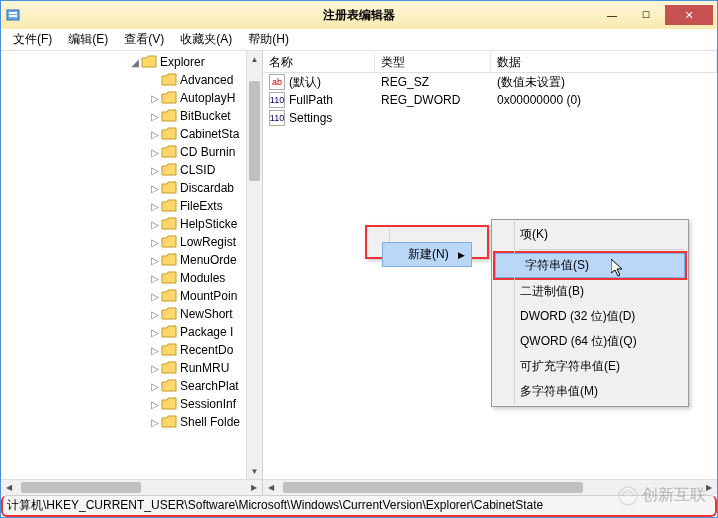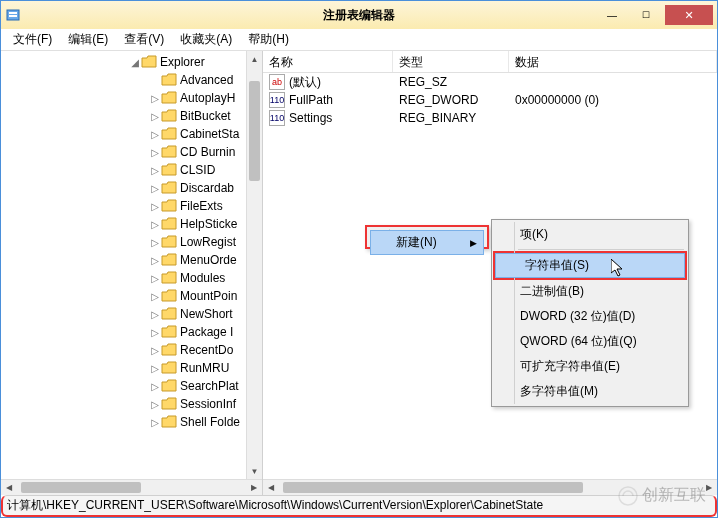--- a/index.html
+++ b/index.html
@@ -26,21 +26,21 @@
   .vscroll .thumb { position: absolute; left: 2px; right: 2px; top: 30px; height: 100px; background: #c0c0c0; border-radius: 2px; }
   .vscroll .arrow-up { position: absolute; top: 0; left: 0; right: 0; height: 16px; display: flex; align-items: center; justify-content: center; font-size: 8px; color: #555; }
   .vscroll .arrow-down { position: absolute; bottom: 0; left: 0; right: 0; height: 16px; display: flex; align-items: center; justify-content: center; font-size: 8px; color: #555; }
   .hscroll { height: 16px; background: #f0f0f0; border-top: 1px solid #ddd; display:flex; align-items:center; }
   .hscroll .arrow-left, .hscroll .arrow-right { width:16px; text-align:center; font-size:8px; color:#555; }
   .hscroll .track { flex:1; position:relative; height:100%; }
   .hscroll .thumb-h { position:absolute; top:2px; bottom:2px; left:4px; width:120px; background:#c0c0c0; border-radius:2px; }
   .list-pane { flex: 1; background: #fff; overflow: hidden; position: relative; }
   .list-header { display: flex; height: 22px; border-bottom: 1px solid #e0e0e0; background: #fff; }
   .list-header .col { padding: 3px 6px; border-right: 1px solid #e8e8e8; color: #000; }
-  .col-name { width: 130px; }
+  .col-name { width: 112px; }
   .col-type { width: 116px; }
   .col-data { flex: 1; }
   .list-body { }
   .list-row { display: flex; height: 18px; align-items: center; }
   .list-row .cell { padding: 0 6px; overflow: hidden; white-space: nowrap; }
   .val-ico { width: 16px; height: 16px; margin-right: 4px; display: inline-flex; align-items: center; justify-content: center; font-size: 9px; border: 1px solid #aaa; }
   .val-ico.str { color: #c00; }
   .val-ico.bin { color: #006; }
   .context-menu { position: absolute; background: #f0f0f0; border: 1px solid #999; box-shadow: 2px 2px 4px rgba(0,0,0,0.2); z-index: 100; padding: 2px; }
   .context-menu .mi { padding: 4px 26px 4px 26px; white-space: nowrap; position: relative; cursor: default; }
@@ -322,39 +322,39 @@
           <div class="col col-type">类型</div>
           <div class="col col-data">数据</div>
         </div>
         <div class="list-body" id="list-body">
             <div class="list-row">
               <div class="cell col-name" style="display:flex;align-items:center;">
                 <span class="val-ico str">ab</span>
                 <span>(默认)</span>
               </div>
               <div class="cell col-type">REG_SZ</div>
+              <div class="cell col-data">(数值未设置)</div>
             </div>
             <div class="list-row">
               <div class="cell col-name" style="display:flex;align-items:center;">
                 <span class="val-ico bin">110</span>
                 <span>FullPath</span>
               </div>
               <div class="cell col-type">REG_DWORD</div>
               <div class="cell col-data">0x00000000 (0)</div>
             </div>
             <div class="list-row">
               <div class="cell col-name" style="display:flex;align-items:center;">
                 <span class="val-ico bin">110</span>
                 <span>Settings</span>
               </div>
-              <div class="cell col-type">REG_BINARY</div>
             </div>
           </div>
 
-        <div class="context-menu red-box" style="left:102px; top:174px; width:124px; height:24px; padding:3px;">
+        <div class="context-menu red-box" style="left:102px; top:174px; width:124px; height:24px; padding:15px;">
           <div class="gutter"></div>
           <div class="mi hover" style="padding:3px 25px 3px 25px;">
             <span>新建(N)</span>
             <span class="arrow">▶</span>
           </div>
         </div>
 
         <div class="context-menu" style="left:228px; top:168px; width:198px;">
           <div class="gutter"></div>
           <div class="mi"><span>项(K)</span></div>

